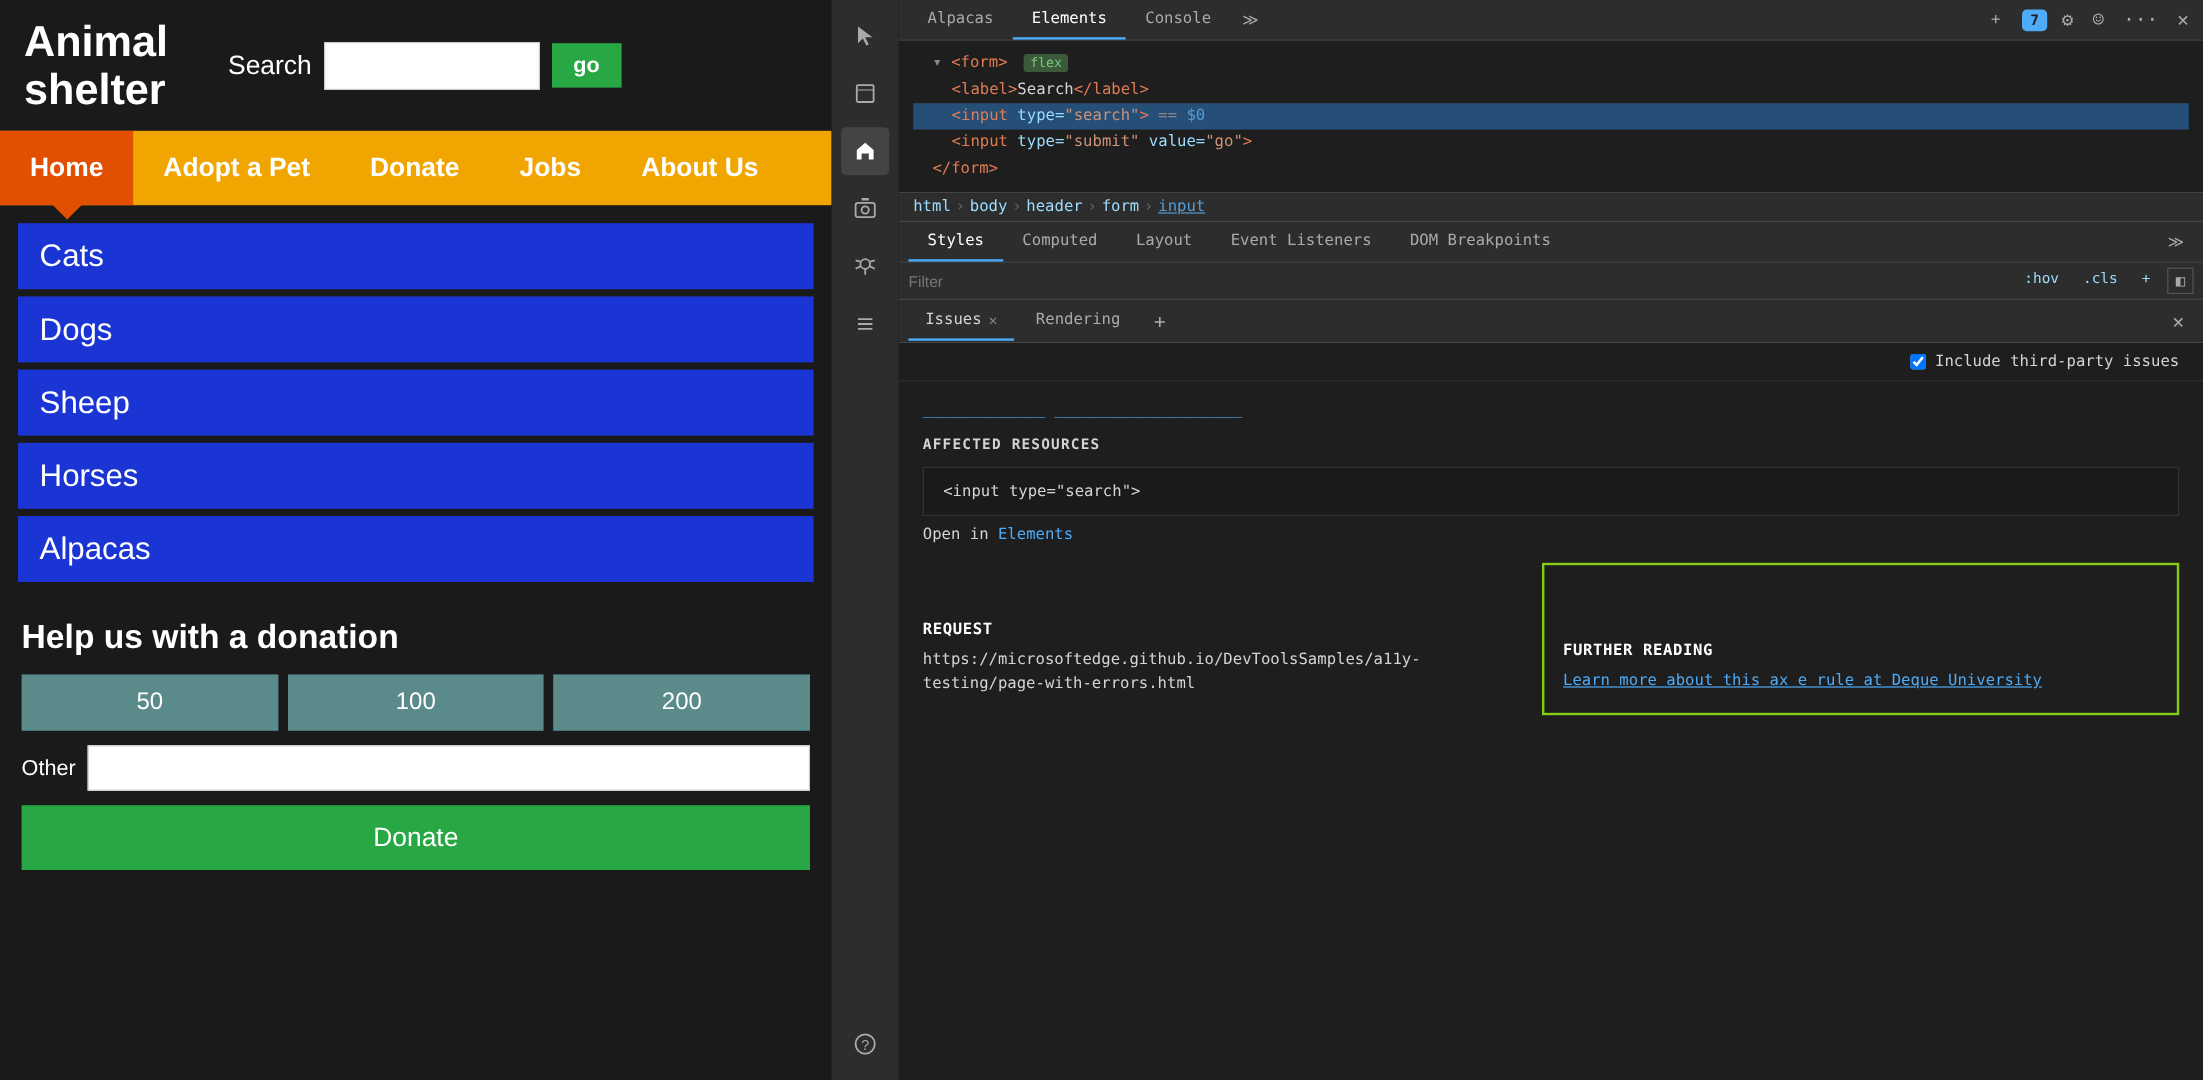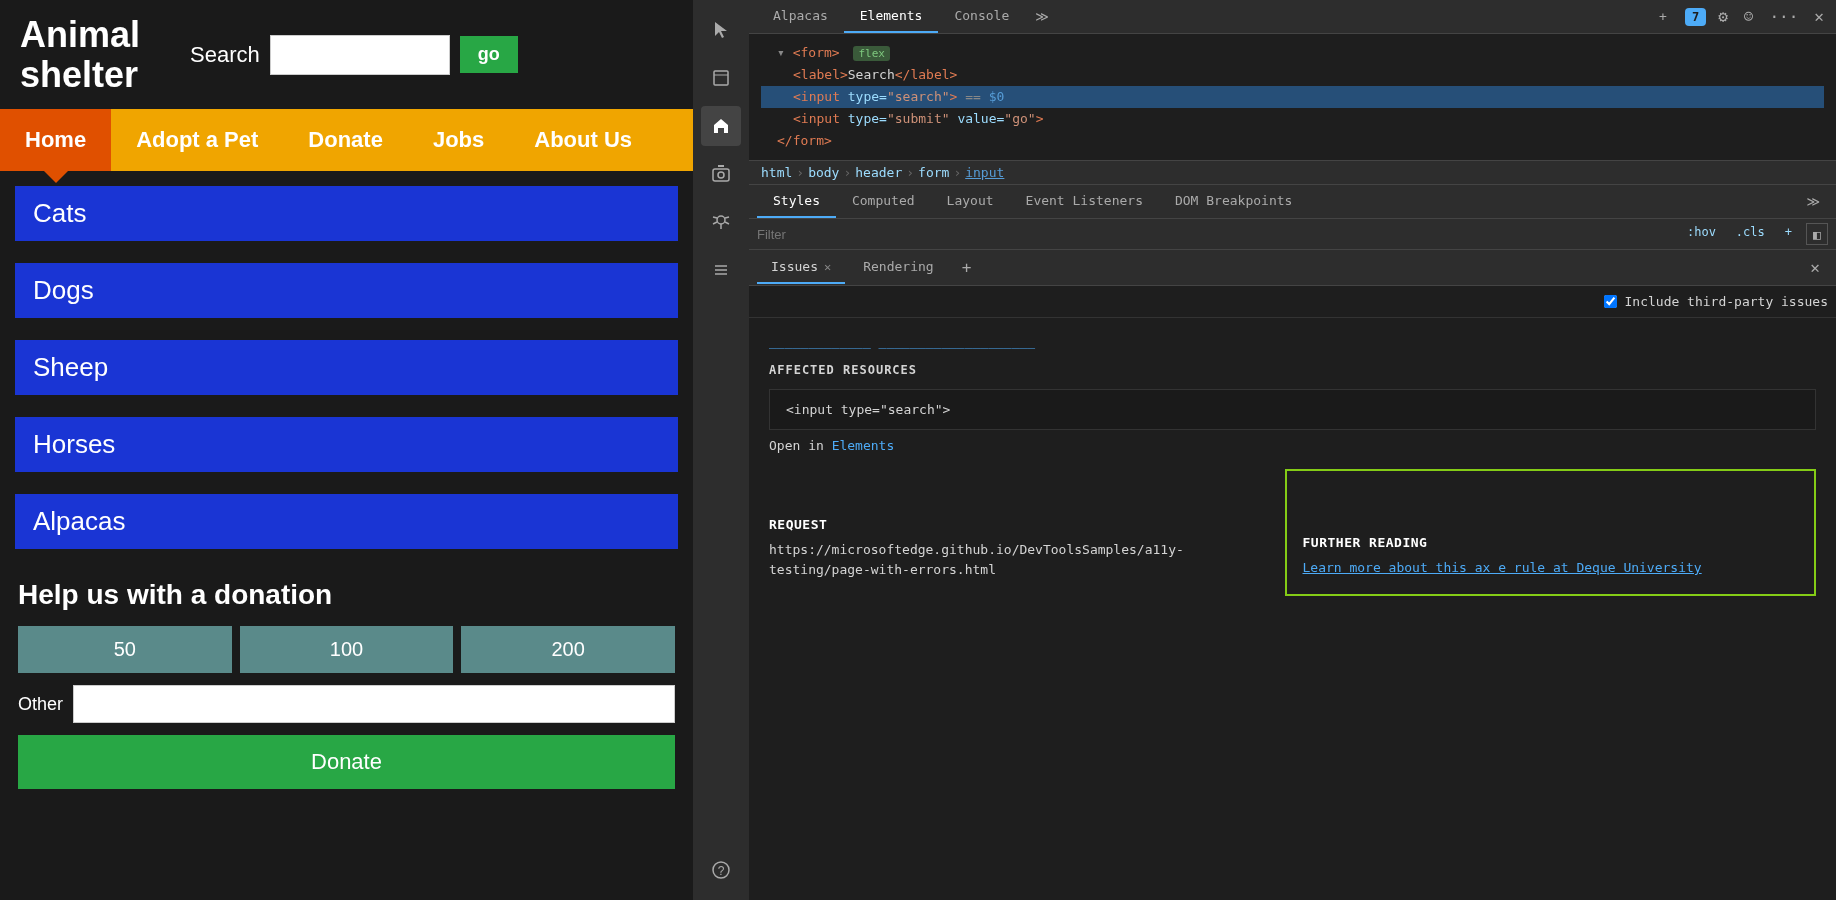--- a/index.html
+++ b/index.html
@@ -83,21 +83,21 @@
       height: 0;
       border-left: 14px solid transparent;
       border-right: 14px solid transparent;
       border-top: 14px solid #e05000;
     }
 
     
     #animal-list {
       display: flex;
       flex-direction: column;
-      gap: 22px;
+      gap: 6px;
       padding: 15px 15px;
     }
 
     .animal-item {
       background: #1a35d4;
       color: white;
       font-size: 26px;
       padding: 12px 18px;
       cursor: pointer;
       width: 100%;
@@ -436,21 +436,21 @@
       background: #1e1e1e;
       overflow-y: auto;
       padding: 16px 20px;
     }
 
     
     #third-party-bar {
       display: flex;
       align-items: center;
       justify-content: flex-end;
-      padding: 8px 8px;
+      padding: 8px 20px;
       border-bottom: 1px solid #333;
       background: #1e1e1e;
     }
 
     #third-party-bar input[type="checkbox"] {
       margin-right: 8px;
       cursor: pointer;
     }
 
     #third-party-bar label {

